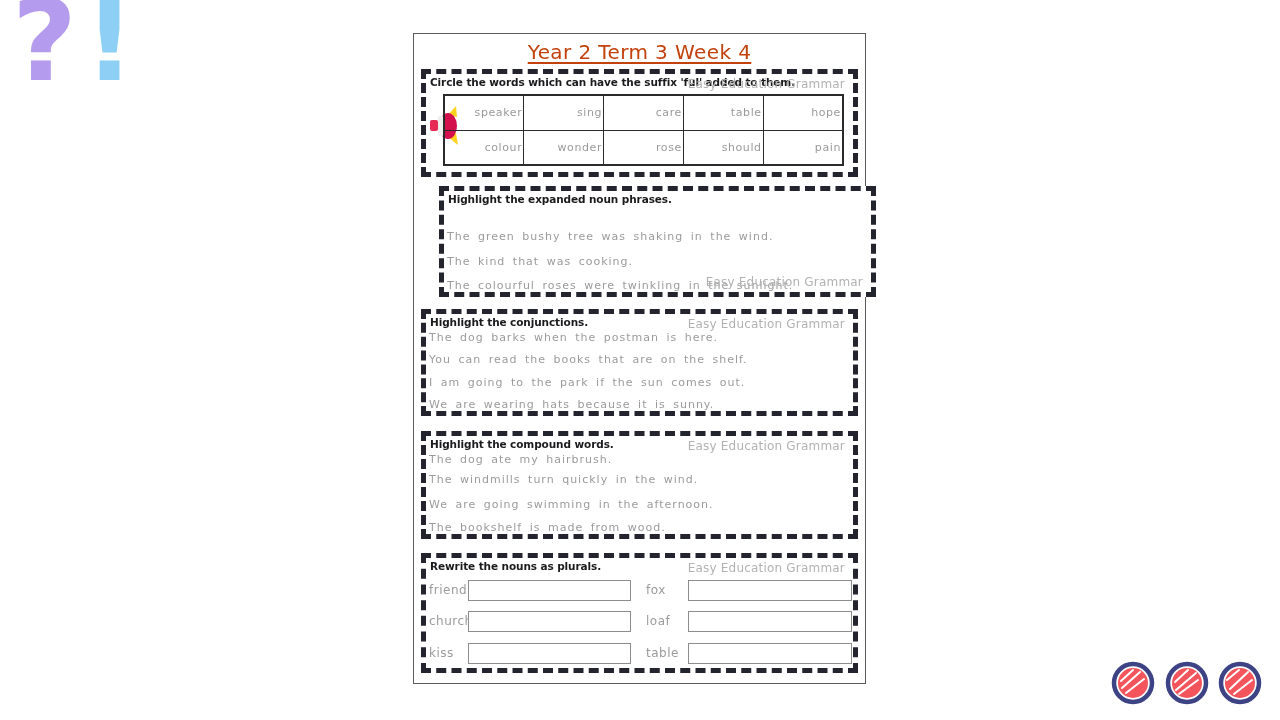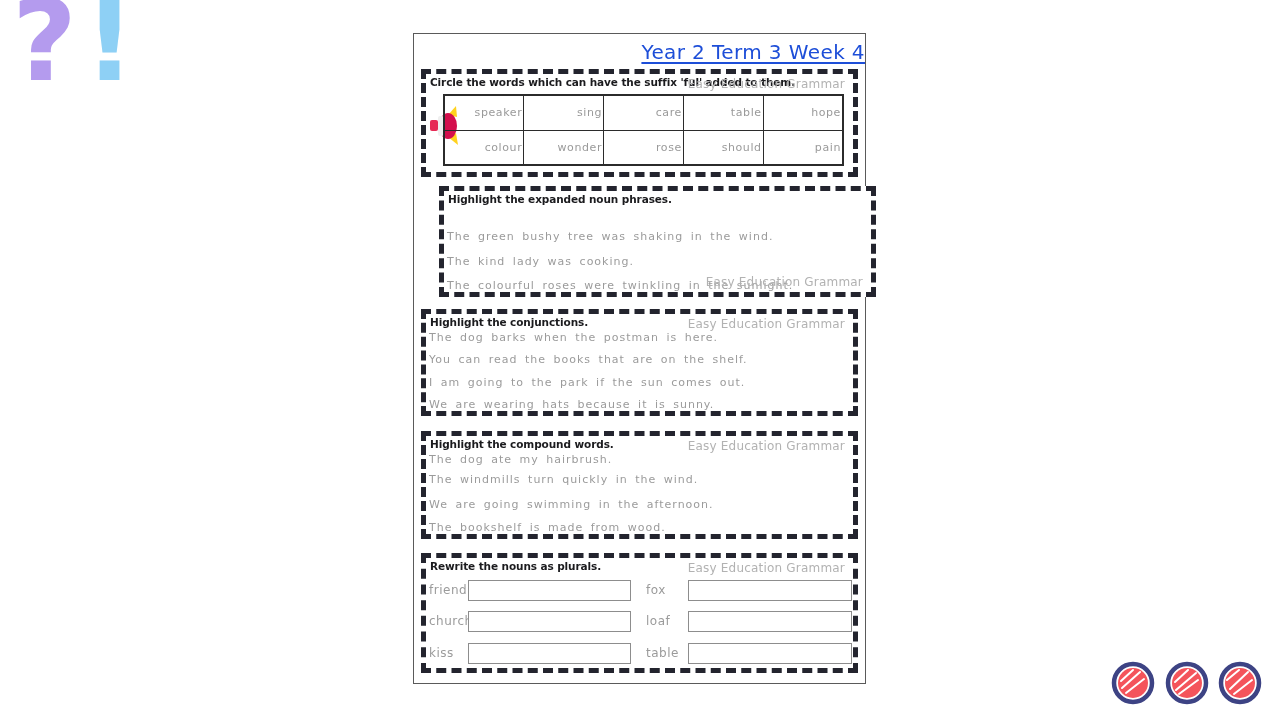--- a/index.html
+++ b/index.html
@@ -12,22 +12,22 @@
   .qmark{left:12px;top:-15px;color:#b49bee;}
   .emark{left:84px;top:-15px;color:#8ed0f5;}
   .scribble{position:absolute;top:660px;}
   .c1{left:1110px;} .c2{left:1164px;} .c3{left:1217px;}
   
   .page{
     position:absolute;left:413px;top:33px;width:453px;height:651px;
     background:#fff;border:1px solid #5a5a5a;box-sizing:border-box;
   }
   .title{
-    position:absolute;top:6px;left:0;width:100%;text-align:right;
-    font-size:20px;color:#1d4ed8;text-decoration:underline;text-underline-offset:3px;
+    position:absolute;top:6px;left:0;width:100%;text-align:center;
+    font-size:20px;color:#c2410c;text-decoration:underline;text-underline-offset:3px;
     letter-spacing:.4px;white-space:nowrap;
   }
   .section{
     position:absolute;left:7px;width:437px;box-sizing:border-box;
     border:5px dashed #23242e;background:#fff;
   }
   .s1{top:35px;height:108px;}
   .s2{top:152px;height:111px;margin-left:18px;}
   .s3{top:275px;height:107px;padding-left:24px;}
   .s4{top:397px;height:108px;}
@@ -99,21 +99,21 @@
         <td>should</td>
         <td>pain</td>
       </tr>
     </tbody>
       </table>
   </div>
 
   <div class="section s2">
     <div class="instr">Highlight the expanded noun phrases.</div>
     <div class="sentence" style="top:39px">The green bushy tree was shaking in the wind.</div>
-    <div class="sentence" style="top:64px">The kind lady was cooking.</div>
+    <div class="sentence" style="top:64px">The kind that was cooking.</div>
     <div class="sentence" style="top:88px">The colourful roses were twinkling in the sunlight.</div>
     <div class="wm wm-bot">Easy Education Grammar</div>
   </div>
 
   <div class="section s3">
     <div class="instr">Highlight the conjunctions.</div>
     <div class="wm wm-top">Easy Education Grammar</div>
     <div class="sentence" style="top:17px">The dog barks when the postman is here.</div>
     <div class="sentence" style="top:62px">I am going to the park if the sun comes out.</div>
     <div class="sentence" style="top:39px">You can read the books that are on the shelf.</div>

